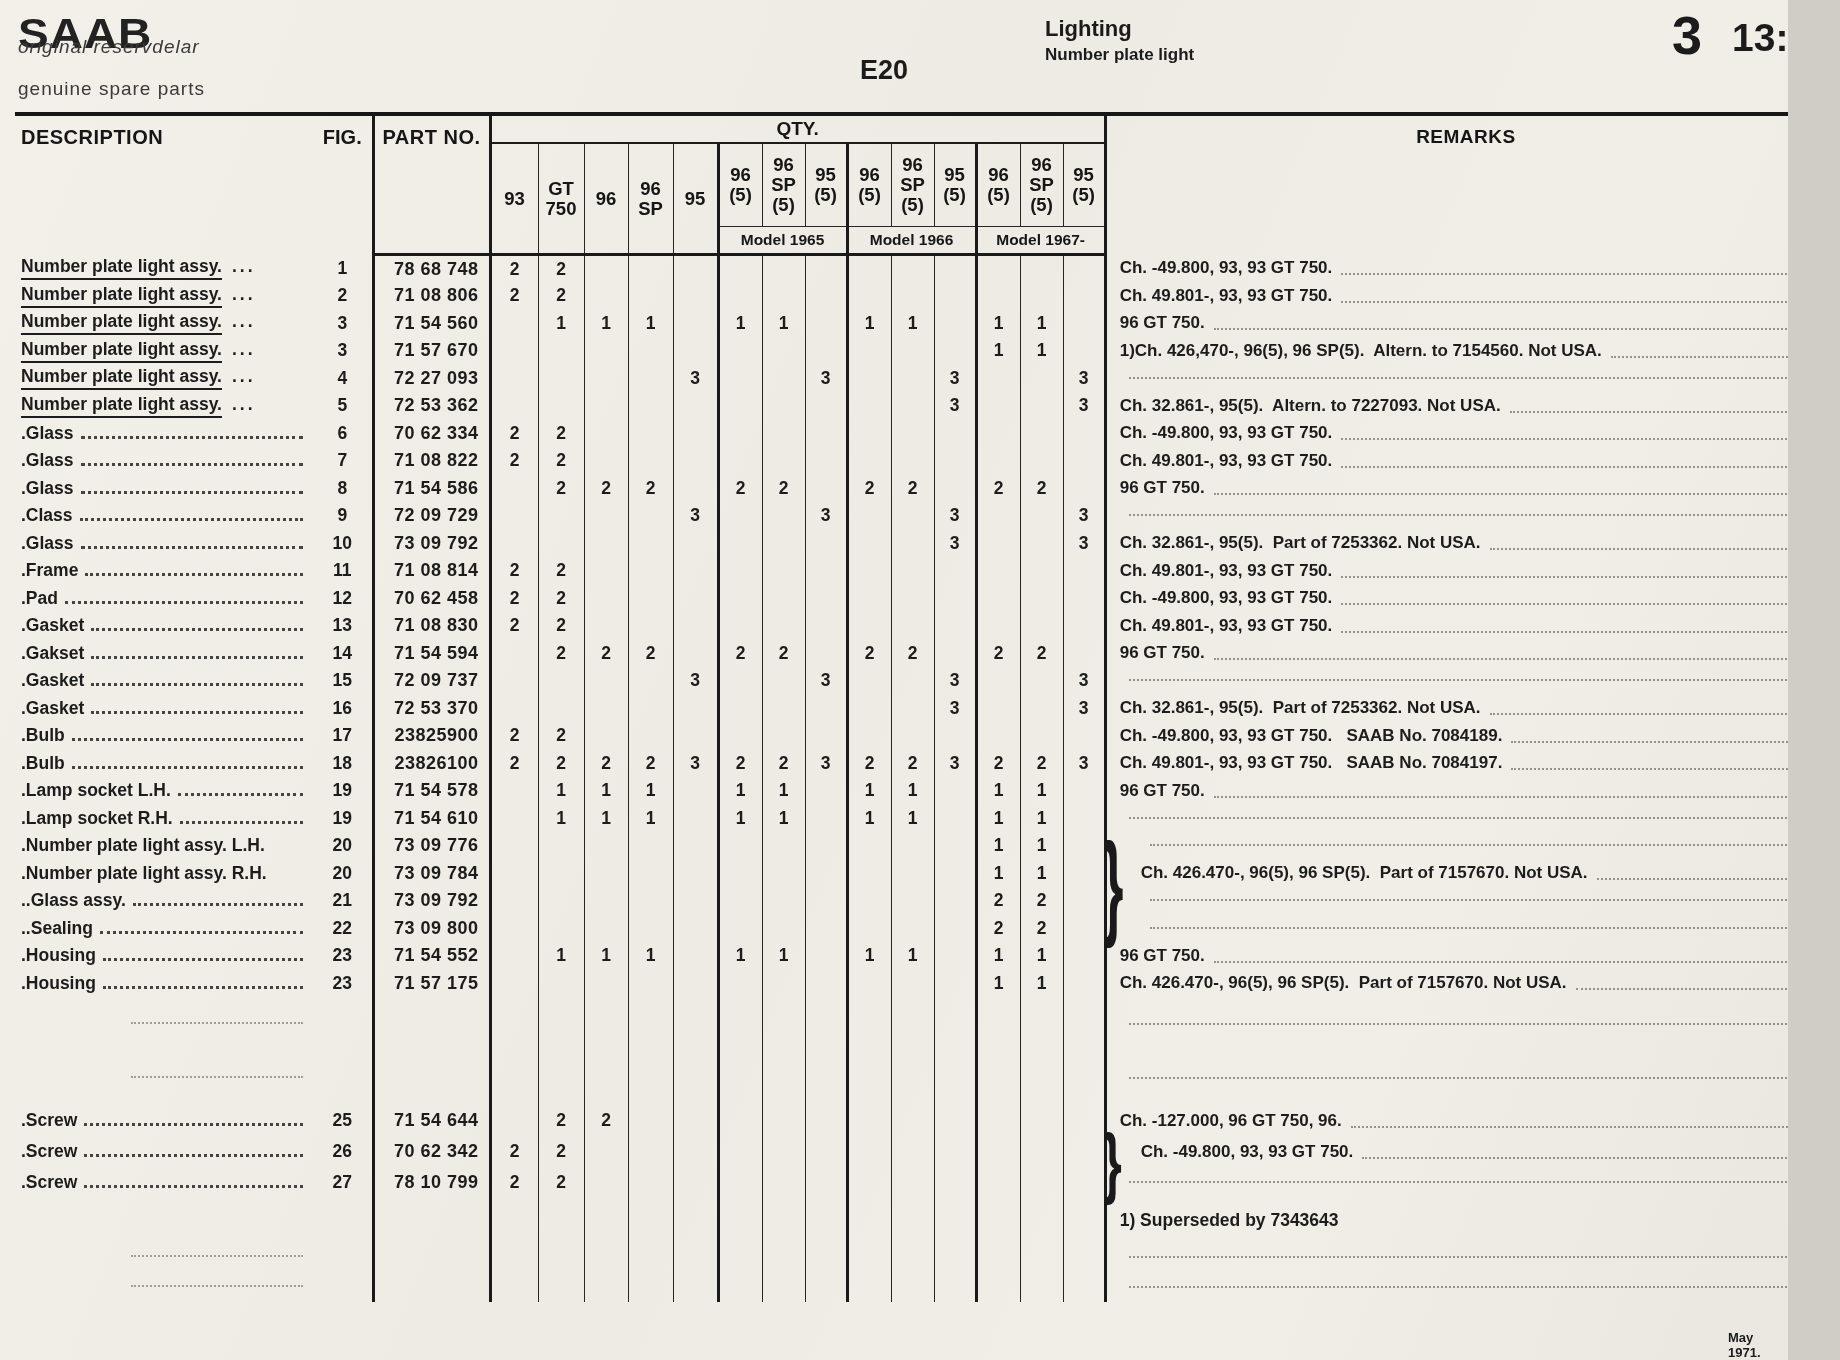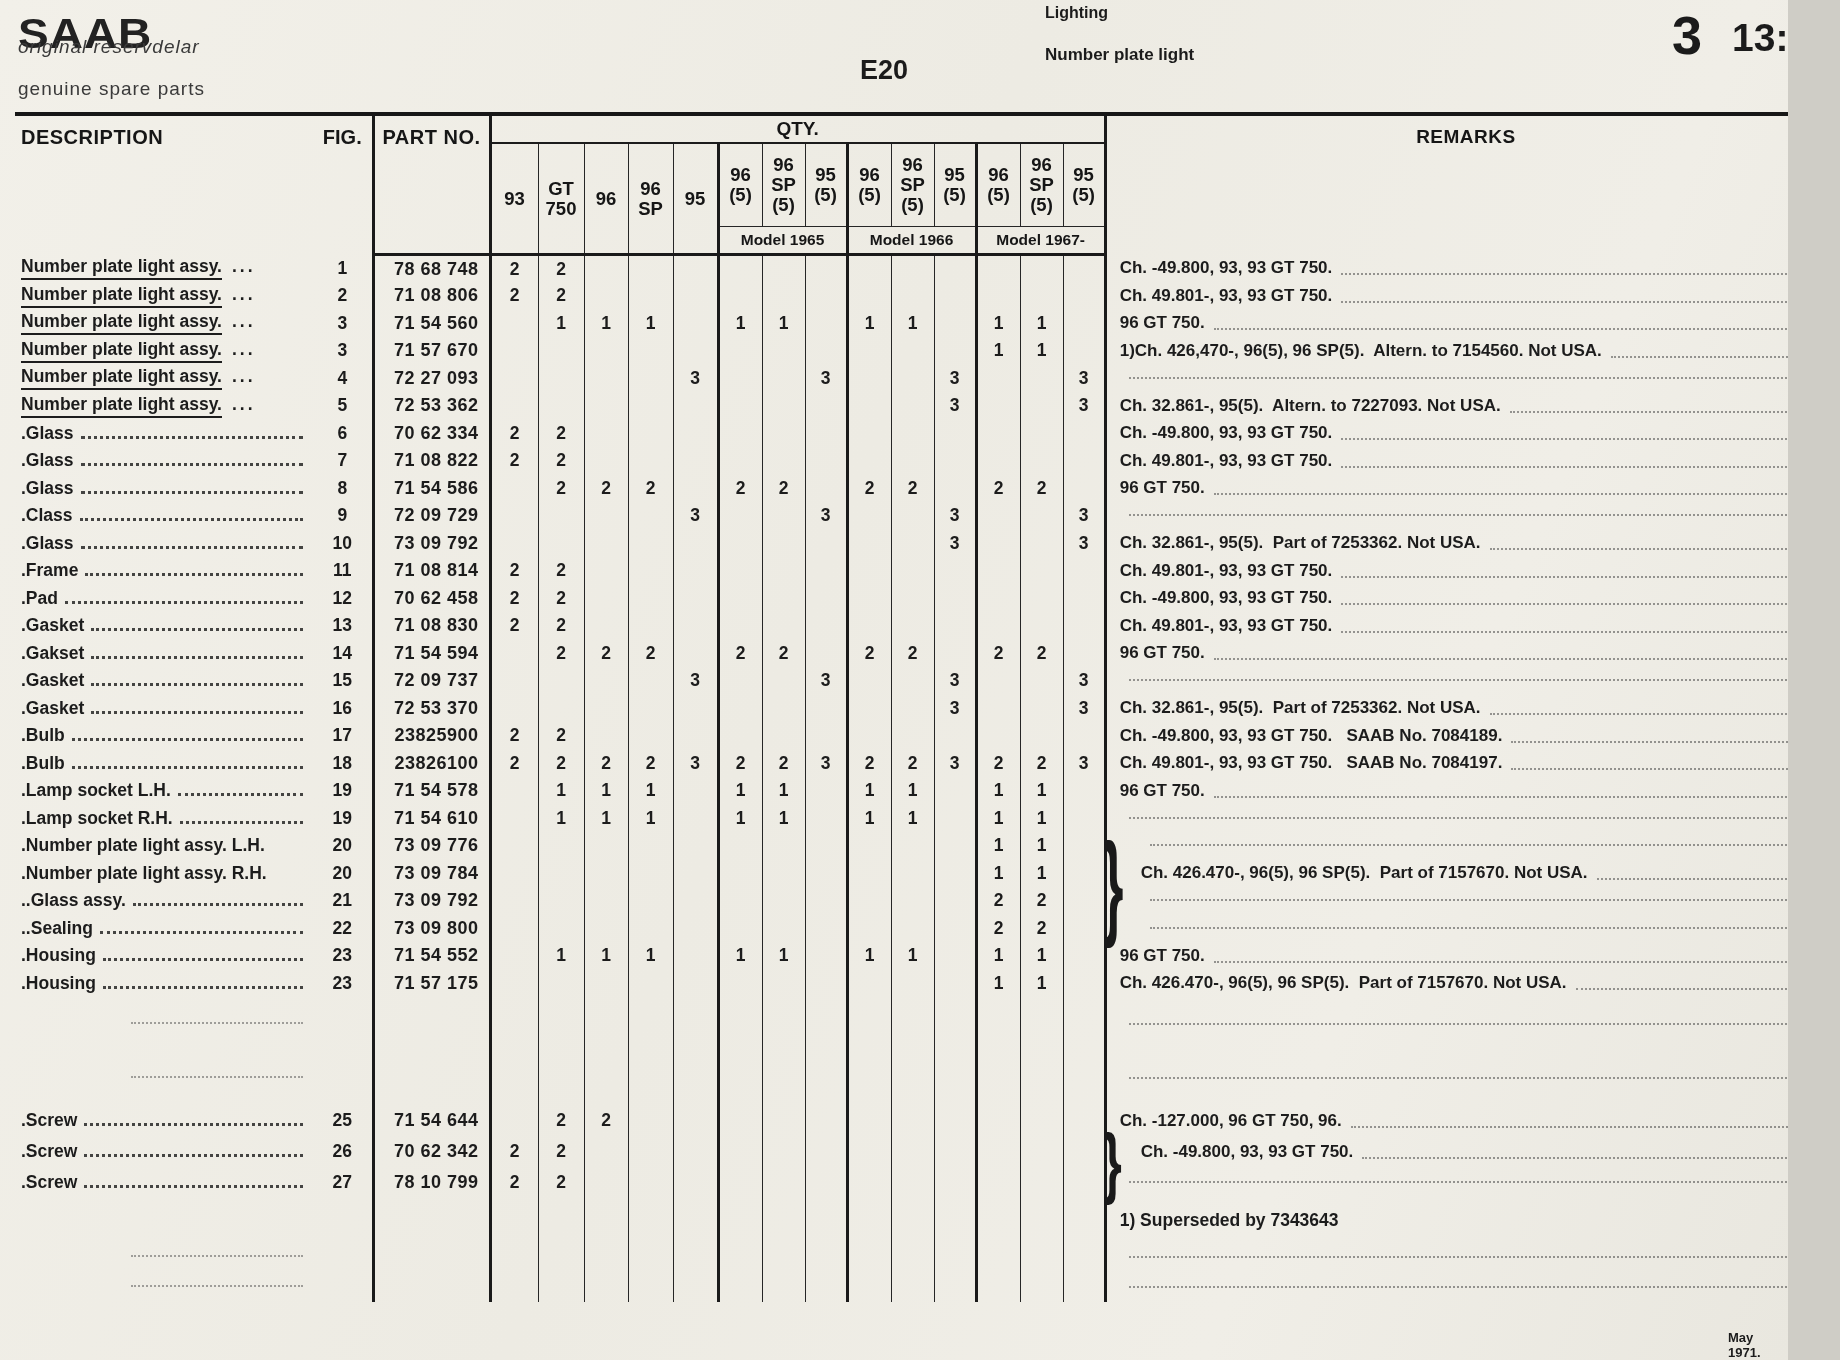--- a/index.html
+++ b/index.html
@@ -6,21 +6,21 @@
   .page{
     position:relative;width:1788px;height:1360px;overflow:hidden;
     background:linear-gradient(112deg,#f2f0e9 0%,#edebe3 45%,#f0eee7 75%,#e9e7df 100%);
     font-family:"Liberation Sans", sans-serif;color:#1b1b1b;
   }
   
   .logo{position:absolute;left:18px;top:6px;font-size:46px;font-weight:900;letter-spacing:1px;
         transform:scaleY(.92);color:#222;}
   .logo-sub{position:absolute;left:18px;font-size:19px;font-weight:500;color:#3a3a3a;letter-spacing:1px;}
   .sub1{top:36px;font-style:italic;} .sub2{top:78px;}
-  .sec-title{position:absolute;left:1045px;top:4px;font-size:16px;font-weight:800;}
+  .sec-title{position:absolute;left:1045px;top:16px;font-size:22px;font-weight:800;}
   .sec-sub{position:absolute;left:1045px;top:45px;font-size:17px;font-weight:800;}
   .diagram-ref{position:absolute;left:860px;top:55px;font-size:27px;font-weight:800;}
   .pg-big{position:absolute;left:1672px;top:4px;font-size:54px;font-weight:800;}
   .pg-small{position:absolute;left:1732px;top:16px;font-size:39px;font-weight:700;}
   .date{position:absolute;left:1728px;top:1330px;font-size:13px;font-weight:700;}
 
   
   table.parts{position:absolute;left:15px;top:112px;width:1810px;border-collapse:collapse;
     table-layout:fixed;border-top:4px solid #171717;}
   th,td{padding:0;margin:0;}

